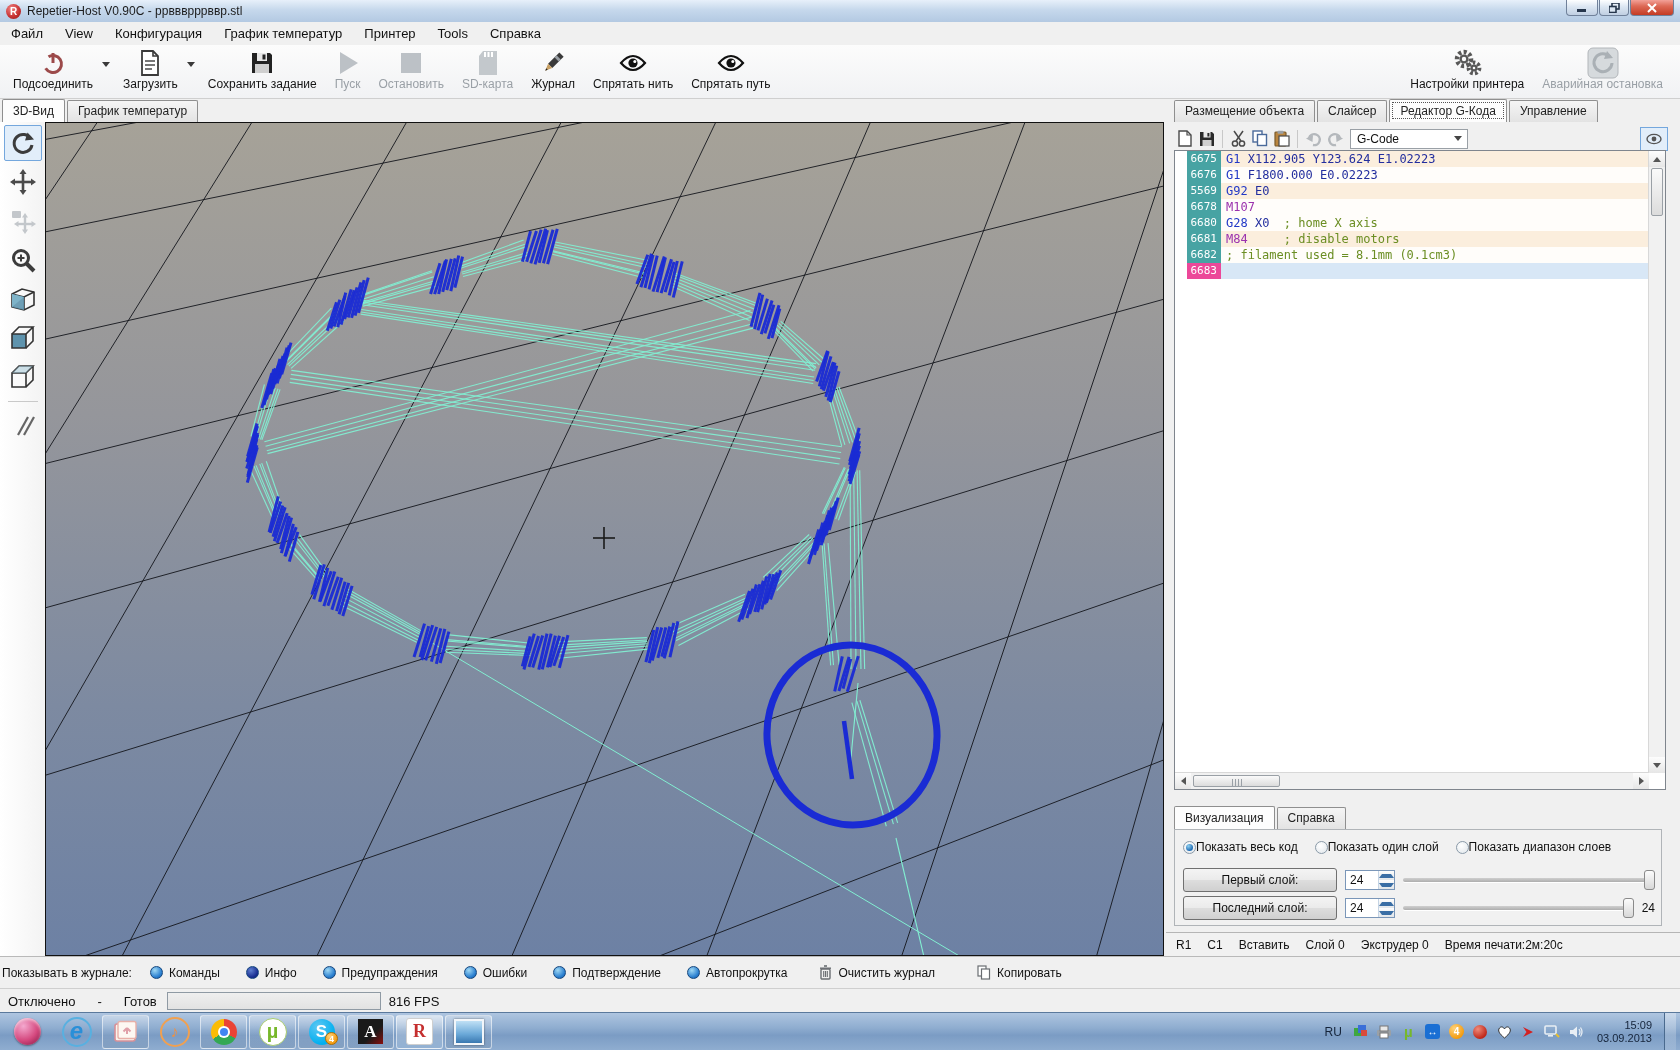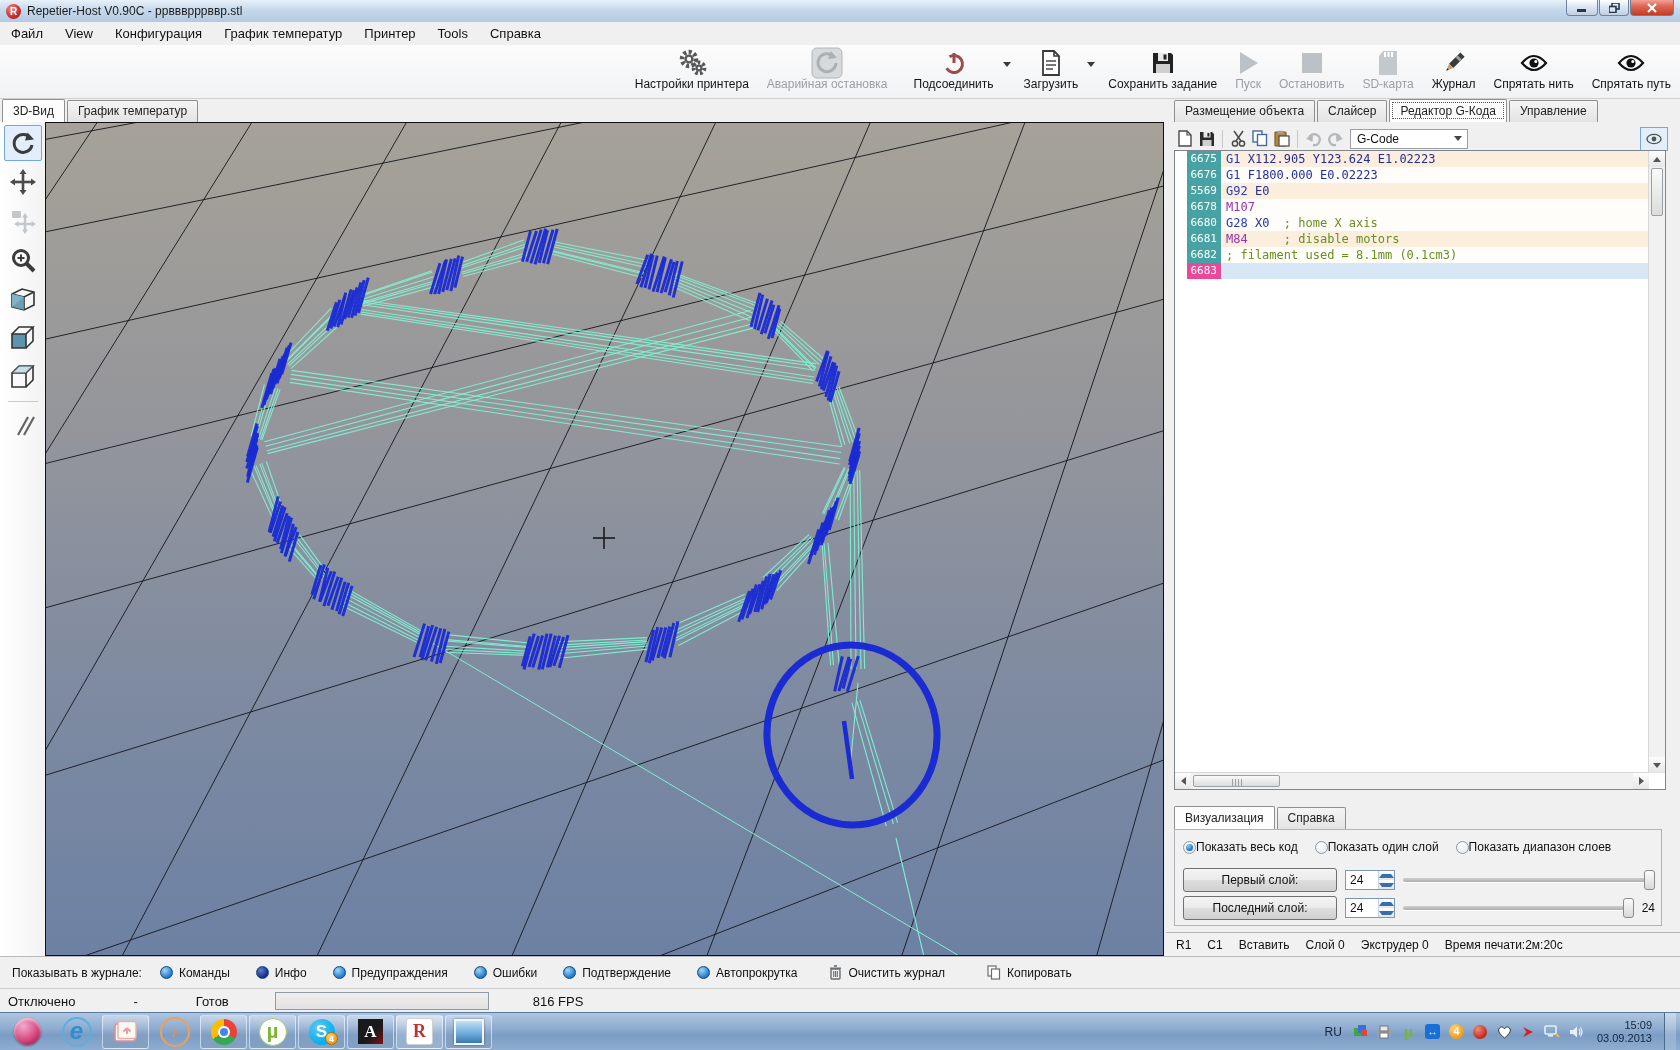--- a/index.html
+++ b/index.html
@@ -92,28 +92,28 @@
   .spin .btns .tri-down{border-top-width:4px;border-left-width:3px;border-right-width:3px;border-top-color:#3a6ea5;}
   .slider{position:relative;height:20px;flex:1;}
   .slider .track{position:absolute;left:0;right:0;top:8px;height:4px;border-radius:2px;background:linear-gradient(#cfcfcf,#aeaeae);box-shadow:0 1px 0 #fff;}
   .slider .handle{position:absolute;right:0;top:0;width:11px;height:20px;border:1px solid #8a8a8a;border-radius:3px;
     background:linear-gradient(#fcfcfc,#d8d8d8);box-sizing:border-box;}
   #slider-max{font-size:12px;color:#111;flex:none;}
   #ed-status{position:absolute;left:0;top:810px;width:100%;height:24px;border-top:1px solid #b5b5b5;background:#f1f1f1;
     display:flex;align-items:center;gap:16px;padding-left:10px;box-sizing:border-box;font-size:12px;color:#111;}
   
   #logbar{position:absolute;left:0;top:956px;width:1680px;height:32px;background:#f0f0f0;border-top:1px solid #b9b9b9;
-    display:flex;align-items:center;padding-left:12px;box-sizing:border-box;font-size:12px;color:#111;}
+    display:flex;align-items:center;padding-left:2px;box-sizing:border-box;font-size:12px;color:#111;}
   .chip{display:flex;align-items:center;gap:6px;margin-right:26px;}
   .chip .dot{width:13px;height:13px;border-radius:50%;background:radial-gradient(circle at 35% 30%,#9fd8f4,#2a7fd0 65%,#1257a0);
     border:1px solid #16477e;box-sizing:border-box;}
   .chip.dark .dot{background:radial-gradient(circle at 35% 30%,#5f7fd0,#1a2f92 65%,#0c1b66);}
   #log-label{margin-right:18px;}
   #statusbar{position:absolute;left:0;top:988px;width:1680px;height:24px;background:#f0f0f0;border-top:1px solid #cfcfcf;
-    display:flex;align-items:center;font-size:13px;color:#111;gap:36px;}
+    display:flex;align-items:center;font-size:13px;color:#111;}
   #progress{width:212px;height:16px;border:1px solid #8f9aa4;background:linear-gradient(#efefef,#e2e2e2);margin:0 8px 0 10px;}
   
   #taskbar{position:absolute;left:0;top:1012px;width:1680px;height:38px;
     background:linear-gradient(#aec5e0,#8fadd0 40%,#7b9cc4 60%,#8fadd0);border-top:1px solid #5a799c;box-sizing:border-box;
     display:flex;align-items:center;}
   .task-app{width:47px;height:34px;margin:0 1px;border-radius:3px;display:flex;align-items:center;justify-content:center;position:relative;}
   .task-app.running{border:1px solid rgba(255,255,255,.55);background:linear-gradient(rgba(255,255,255,.35),rgba(255,255,255,.08) 45%,rgba(0,0,0,.06));box-sizing:border-box;}
   .task-app.active{background:linear-gradient(rgba(255,255,255,.6),rgba(255,255,255,.25) 45%,rgba(160,190,220,.35));}
   .badge{position:absolute;right:6px;bottom:3px;width:13px;height:13px;border-radius:50%;background:radial-gradient(circle at 35% 30%,#ffd27a,#f39c12 70%);
     color:#fff;font-size:9px;font-weight:bold;text-align:center;line-height:13px;border:1px solid #b36f00;box-sizing:border-box;}
@@ -153,43 +153,20 @@
     <div class="menu-item">Файл</div>
     <div class="menu-item">View</div>
     <div class="menu-item">Конфигурация</div>
     <div class="menu-item">График температур</div>
     <div class="menu-item">Принтер</div>
     <div class="menu-item">Tools</div>
     <div class="menu-item">Справка</div>
   </div>
 
 <div id="main-toolbar">
-  <div id="toolbar-right">
-      <div class="tb-item">
-        <span class="ticon">
-          <svg width="30" height="28" viewBox="0 0 30 28">
-            <circle cx="12" cy="10" r="7" fill="none" stroke="#585858" stroke-width="4.5" stroke-dasharray="3 2.4"></circle>
-            <circle cx="12" cy="10" r="3.4" fill="none" stroke="#585858" stroke-width="2.4"></circle>
-            <circle cx="22" cy="19" r="5.4" fill="none" stroke="#585858" stroke-width="4" stroke-dasharray="2.6 2.1"></circle>
-            <circle cx="22" cy="19" r="2.4" fill="none" stroke="#585858" stroke-width="2.2"></circle>
-          </svg>
-        </span>
-        <span>Настройки принтера</span>
-      </div>
-      <div class="tb-item disabled">
-        <span class="ticon">
-          <svg width="32" height="32" viewBox="0 0 32 32">
-            <rect x="1" y="1" width="30" height="30" rx="5" fill="#d6dadd" stroke="#b2b6ba"></rect>
-            <path d="M23 10 A9 9 0 1 0 25 16" fill="none" stroke="#aab0b5" stroke-width="3"></path>
-            <path d="M20 4 L26 11 L17 12 Z" fill="#aab0b5"></path>
-          </svg>
-        </span>
-        <span>Аварийная остановка</span>
-      </div>
-    </div>
   <div id="toolbar-left" style="display:flex">
       <div class="tb-item">
         <span class="ticon">
           <svg width="26" height="26" viewBox="0 0 26 26">
             <circle cx="13" cy="14" r="8.5" fill="none" stroke="#9c4a4a" stroke-width="3" stroke-dasharray="40 14" transform="rotate(-122 13 14)"></circle>
             <line x1="13" y1="3" x2="13" y2="13" stroke="#9c4a4a" stroke-width="3"></line>
           </svg>
         </span>
         <span>Подсоединить</span>
       </div>
@@ -274,20 +251,43 @@
       </div>
       <div class="tb-item">
         <span class="ticon">
           <svg width="28" height="20" viewBox="0 0 28 20">
             <path d="M2 10 Q14 -4 26 10 Q14 24 2 10 Z" fill="none" stroke="#111" stroke-width="2.2"></path>
             <circle cx="14" cy="10" r="4.6" fill="#111"></circle>
             <circle cx="15.8" cy="8.4" r="1.5" fill="#fff"></circle>
           </svg>
         </span>
         <span>Спрятать путь</span>
+      </div>
+    </div>
+  <div id="toolbar-right">
+      <div class="tb-item">
+        <span class="ticon">
+          <svg width="30" height="28" viewBox="0 0 30 28">
+            <circle cx="12" cy="10" r="7" fill="none" stroke="#585858" stroke-width="4.5" stroke-dasharray="3 2.4"></circle>
+            <circle cx="12" cy="10" r="3.4" fill="none" stroke="#585858" stroke-width="2.4"></circle>
+            <circle cx="22" cy="19" r="5.4" fill="none" stroke="#585858" stroke-width="4" stroke-dasharray="2.6 2.1"></circle>
+            <circle cx="22" cy="19" r="2.4" fill="none" stroke="#585858" stroke-width="2.2"></circle>
+          </svg>
+        </span>
+        <span>Настройки принтера</span>
+      </div>
+      <div class="tb-item disabled">
+        <span class="ticon">
+          <svg width="32" height="32" viewBox="0 0 32 32">
+            <rect x="1" y="1" width="30" height="30" rx="5" fill="#d6dadd" stroke="#b2b6ba"></rect>
+            <path d="M23 10 A9 9 0 1 0 25 16" fill="none" stroke="#aab0b5" stroke-width="3"></path>
+            <path d="M20 4 L26 11 L17 12 Z" fill="#aab0b5"></path>
+          </svg>
+        </span>
+        <span>Аварийная остановка</span>
       </div>
     </div>
 </div>
 
 <div id="tabrow">
   <div id="left-tabs"><div class="tab active">3D-Вид</div><div class="tab">График температур</div></div>
   <div id="right-tabs"><div class="tab">Размещение объекта</div><div class="tab">Слайсер</div><div class="tab active focus">Редактор G-Кода</div><div class="tab">Управление</div></div>
 </div>
 
 <div id="main">

